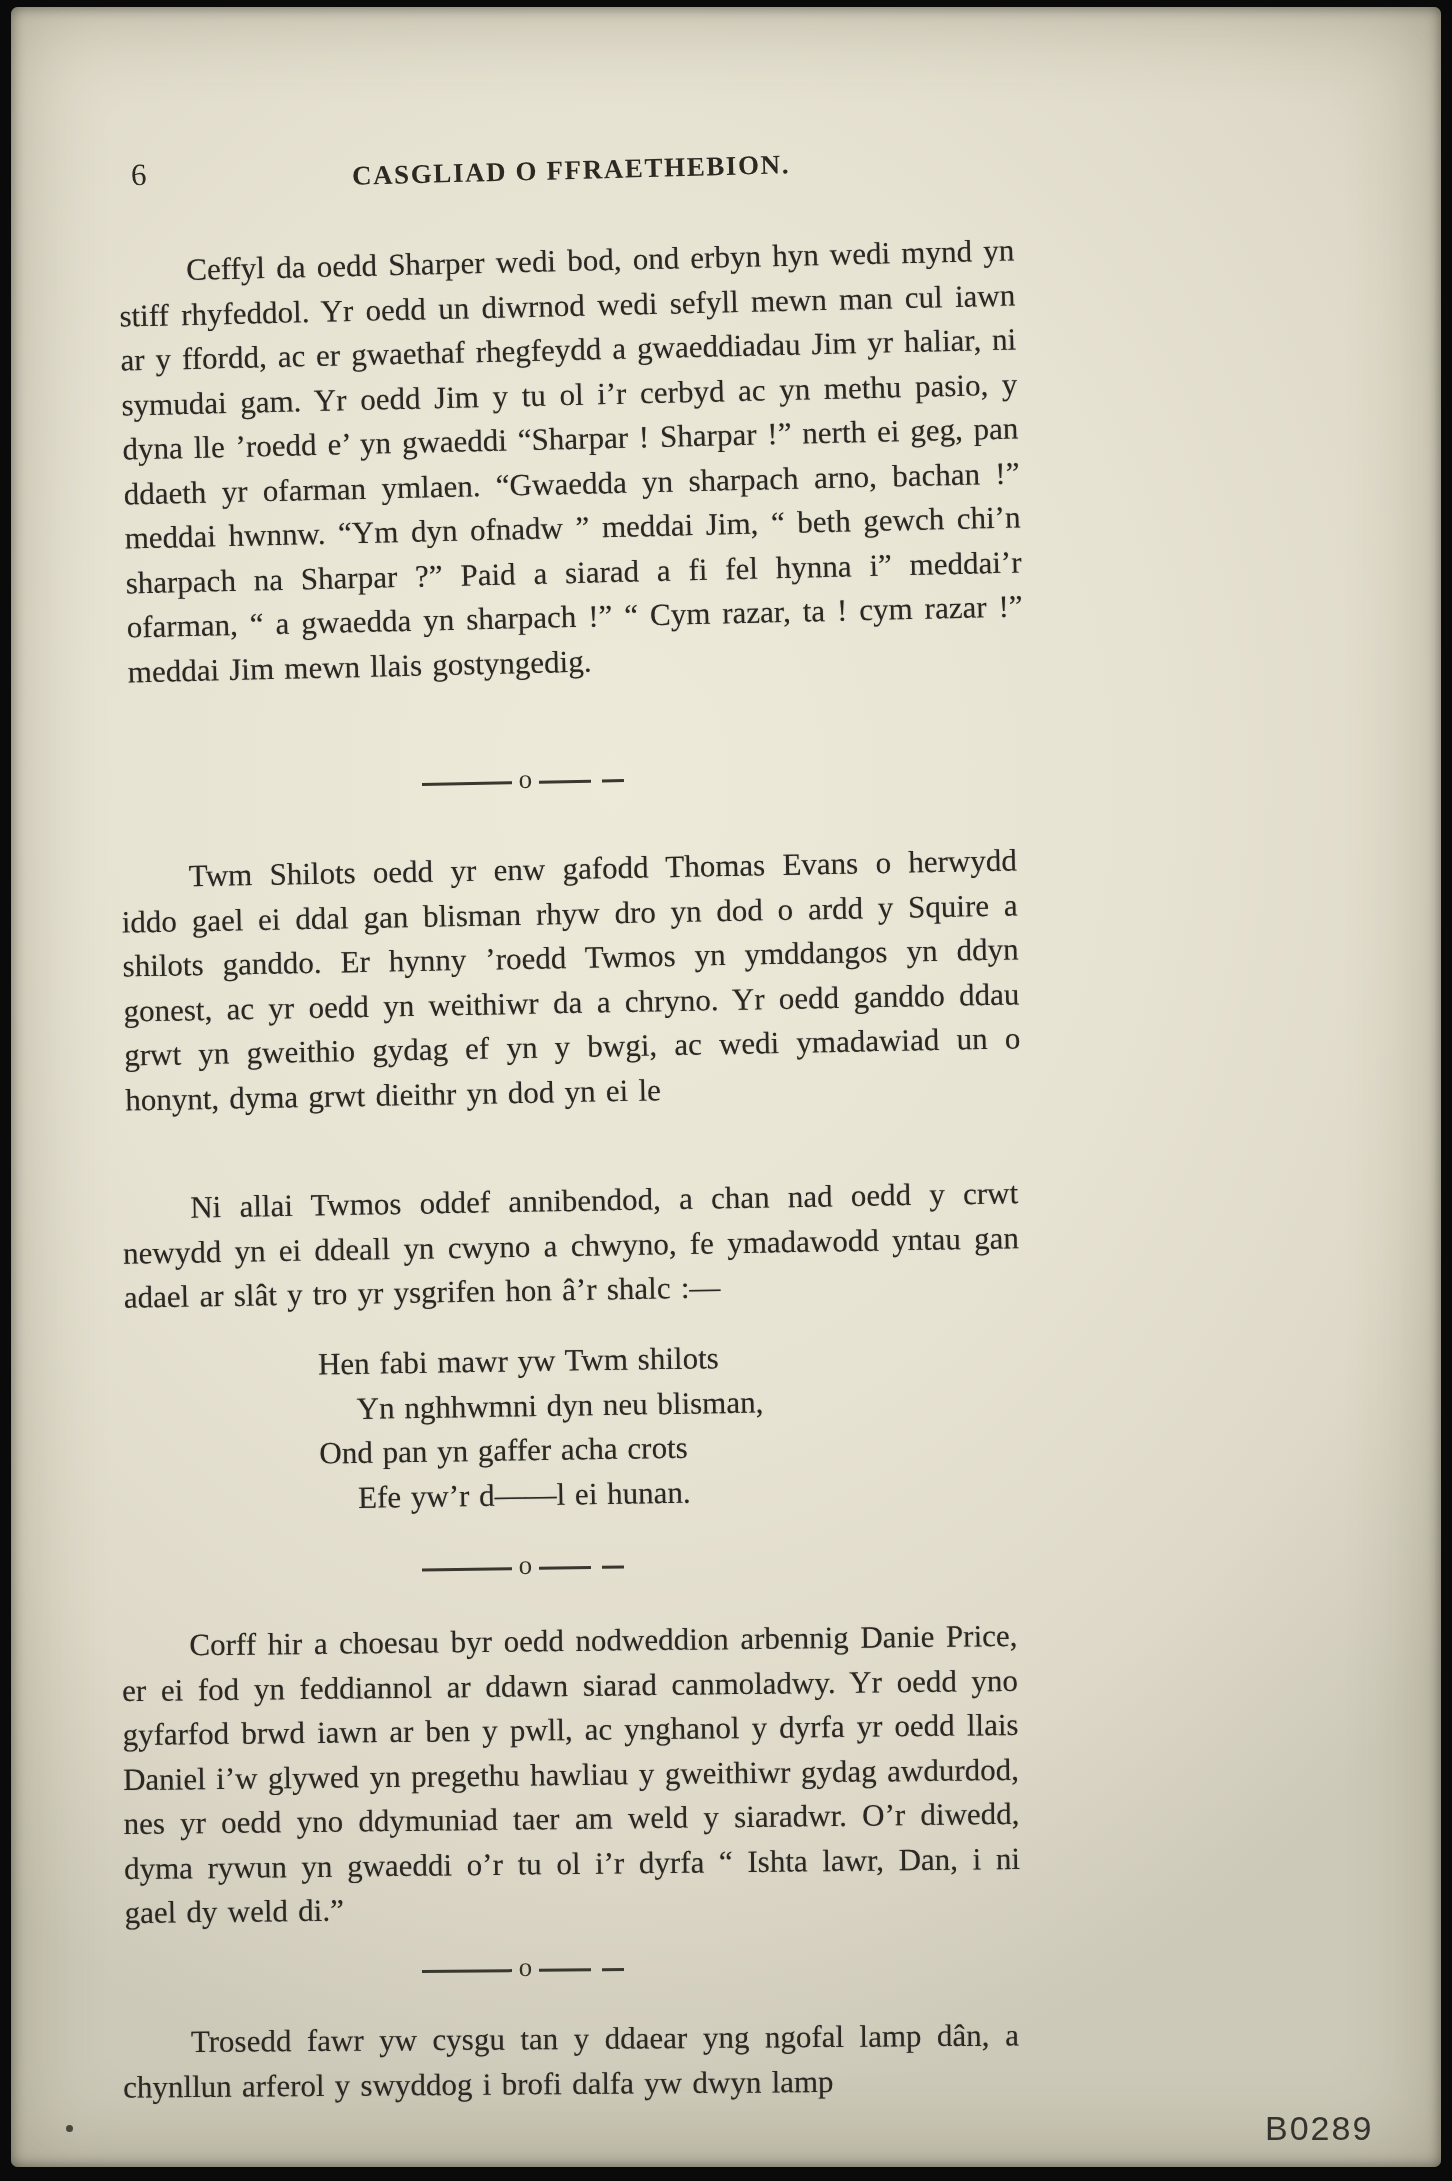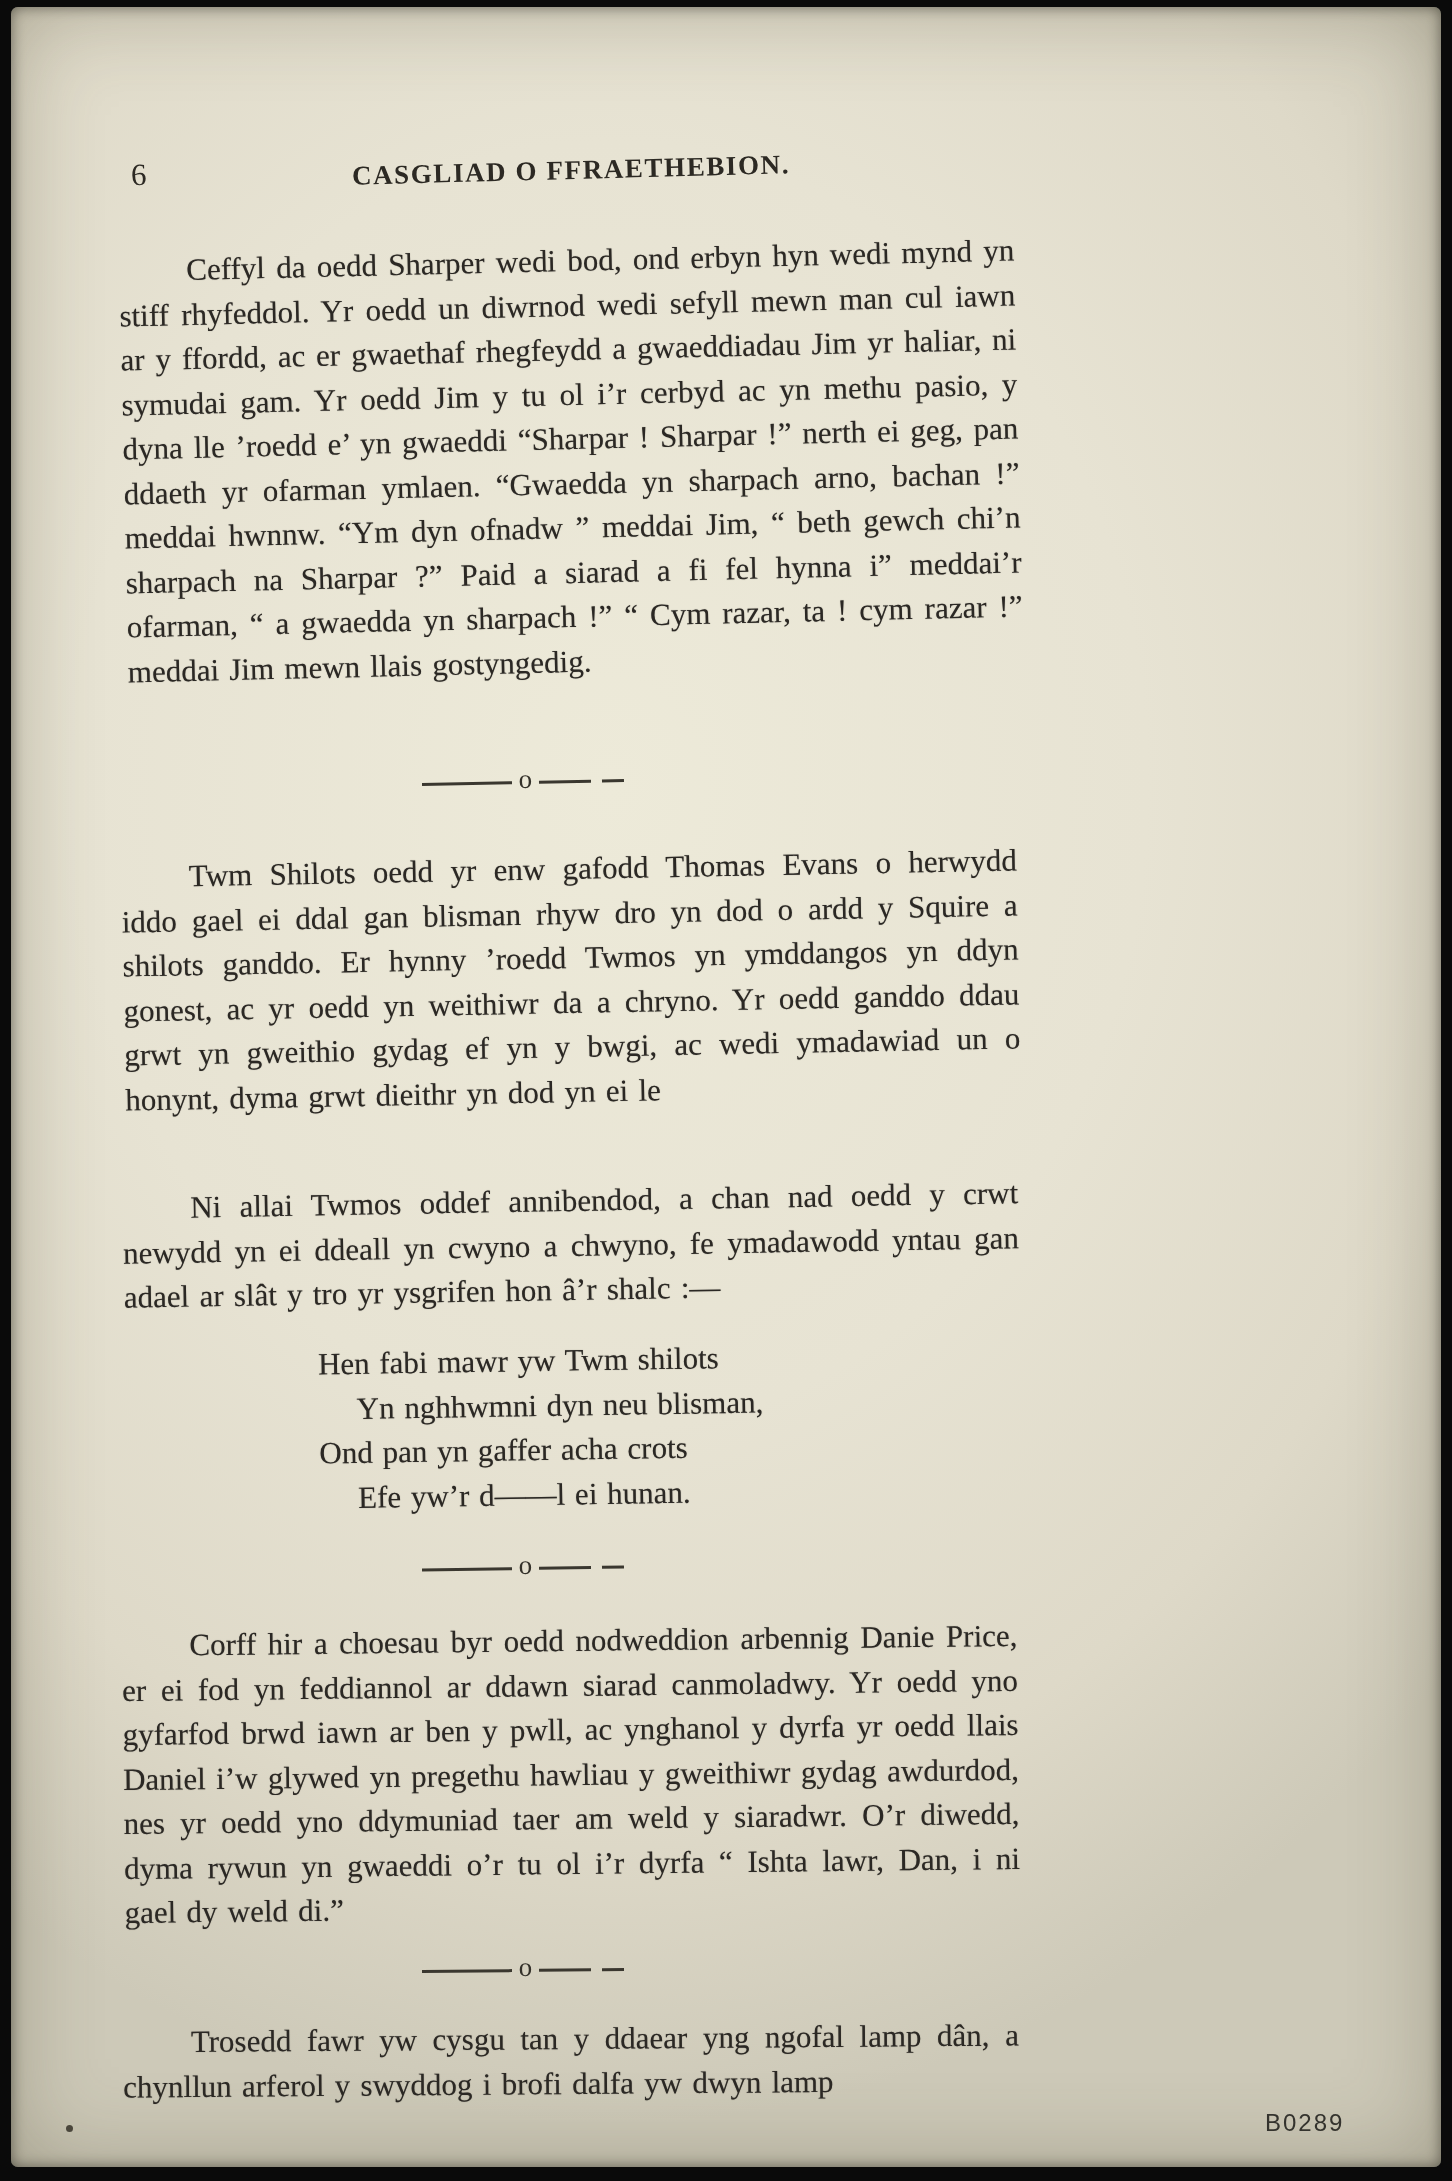--- a/index.html
+++ b/index.html
@@ -46,21 +46,21 @@
   .sep .d1{width:90px;}
   .sep .d2{width:52px;}
   .sep .d3{width:22px;margin-left:11px;}
   .sep .o{font-size:27px;line-height:27px;margin:0 7px;position:relative;top:-3px;}
   .s1{top:762px;transform:rotate(-1.1deg);}
   .s2{top:1548px;transform:rotate(-0.9deg);}
   .s3{top:1950px;transform:rotate(-0.6deg);}
   .label{
     position:absolute;left:1254px;top:2102px;
     font-family:"Liberation Sans","DejaVu Sans",sans-serif;
-    font-size:24px;letter-spacing:2px;color:#34332e;
+    font-size:34px;letter-spacing:2px;color:#34332e;
   }
   .spot{
     position:absolute;left:55px;top:2118px;width:7px;height:7px;
     border-radius:50%;background:#4a463c;
   }
 </style>
 </head>
 <body>
 
 <div class="scan">

